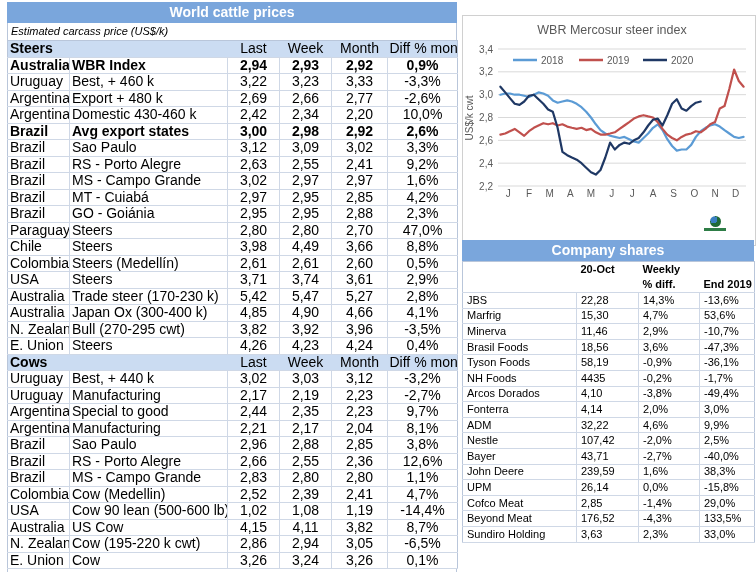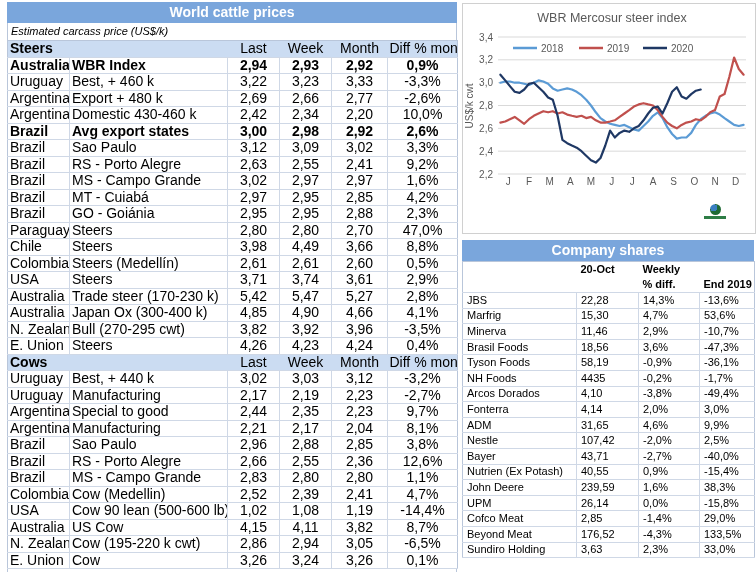--- a/index.html
+++ b/index.html
@@ -19,21 +19,21 @@
   table.prices td:last-child{border-right:none;}
   table.prices tr.band td{background:var(--band);border-right:none;}
   table.prices tr.band{height:16px;}
   .tl{text-align:left;} .tc{text-align:center;}
   tr.bold td, .bold{font-weight:bold;}
   .sources{font-style:italic;font-size:11px;line-height:13px;padding:2px 0 0 3px;
            border-left:1px solid var(--outer);border-right:1px solid var(--outer);
            border-bottom:1px solid var(--outer);height:28px;}
 
   
-  .chart-box{position:absolute;left:462px;top:3px;width:292px;height:229px;
+  .chart-box{position:absolute;left:462px;top:15px;width:292px;height:229px;
              border:1px solid #d0d0d0;background:#fff;}
   .logo{position:absolute;right:28px;bottom:14px;width:24px;text-align:center;}
   .logo .globe{width:11px;height:11px;border-radius:50%;margin:0 auto;
                background:radial-gradient(circle at 35% 35%,#3a7fc1 0 35%,#1f6a35 36% 100%);}
   .logo .wordmark{width:22px;height:3px;background:#2e7d46;margin:1px auto 0;}
 
   .shares-wrap{position:absolute;left:462px;top:240px;width:292px;}
   table.shares{border-collapse:collapse;width:292px;table-layout:fixed;font-size:11px;
                border:1px solid var(--outer);}
   table.shares td{padding:0 4px;height:14.6px;line-height:13px;white-space:nowrap;overflow:hidden;
@@ -436,43 +436,37 @@
             <td class="tr">-49,4%</td>
           </tr>
           <tr>
             <td class="tl">Fonterra</td>
             <td class="tr">4,14</td>
             <td class="tr">2,0%</td>
             <td class="tr">3,0%</td>
           </tr>
           <tr>
             <td class="tl">ADM</td>
-            <td class="tr">31,65</td>
+            <td class="tr">32,22</td>
             <td class="tr">4,6%</td>
             <td class="tr">9,9%</td>
           </tr>
           <tr>
             <td class="tl">Nestle</td>
             <td class="tr">107,42</td>
             <td class="tr">-2,0%</td>
             <td class="tr">2,5%</td>
           </tr>
           <tr>
             <td class="tl">Bayer</td>
             <td class="tr">43,71</td>
             <td class="tr">-2,7%</td>
             <td class="tr">-40,0%</td>
           </tr>
           <tr>
-            <td class="tl">Nutrien (Ex Potash)</td>
-            <td class="tr">40,55</td>
-            <td class="tr">0,9%</td>
-            <td class="tr">-15,4%</td>
-          </tr>
-          <tr>
             <td class="tl">John Deere</td>
             <td class="tr">239,59</td>
             <td class="tr">1,6%</td>
             <td class="tr">38,3%</td>
           </tr>
           <tr>
             <td class="tl">UPM</td>
             <td class="tr">26,14</td>
             <td class="tr">0,0%</td>
             <td class="tr">-15,8%</td>

